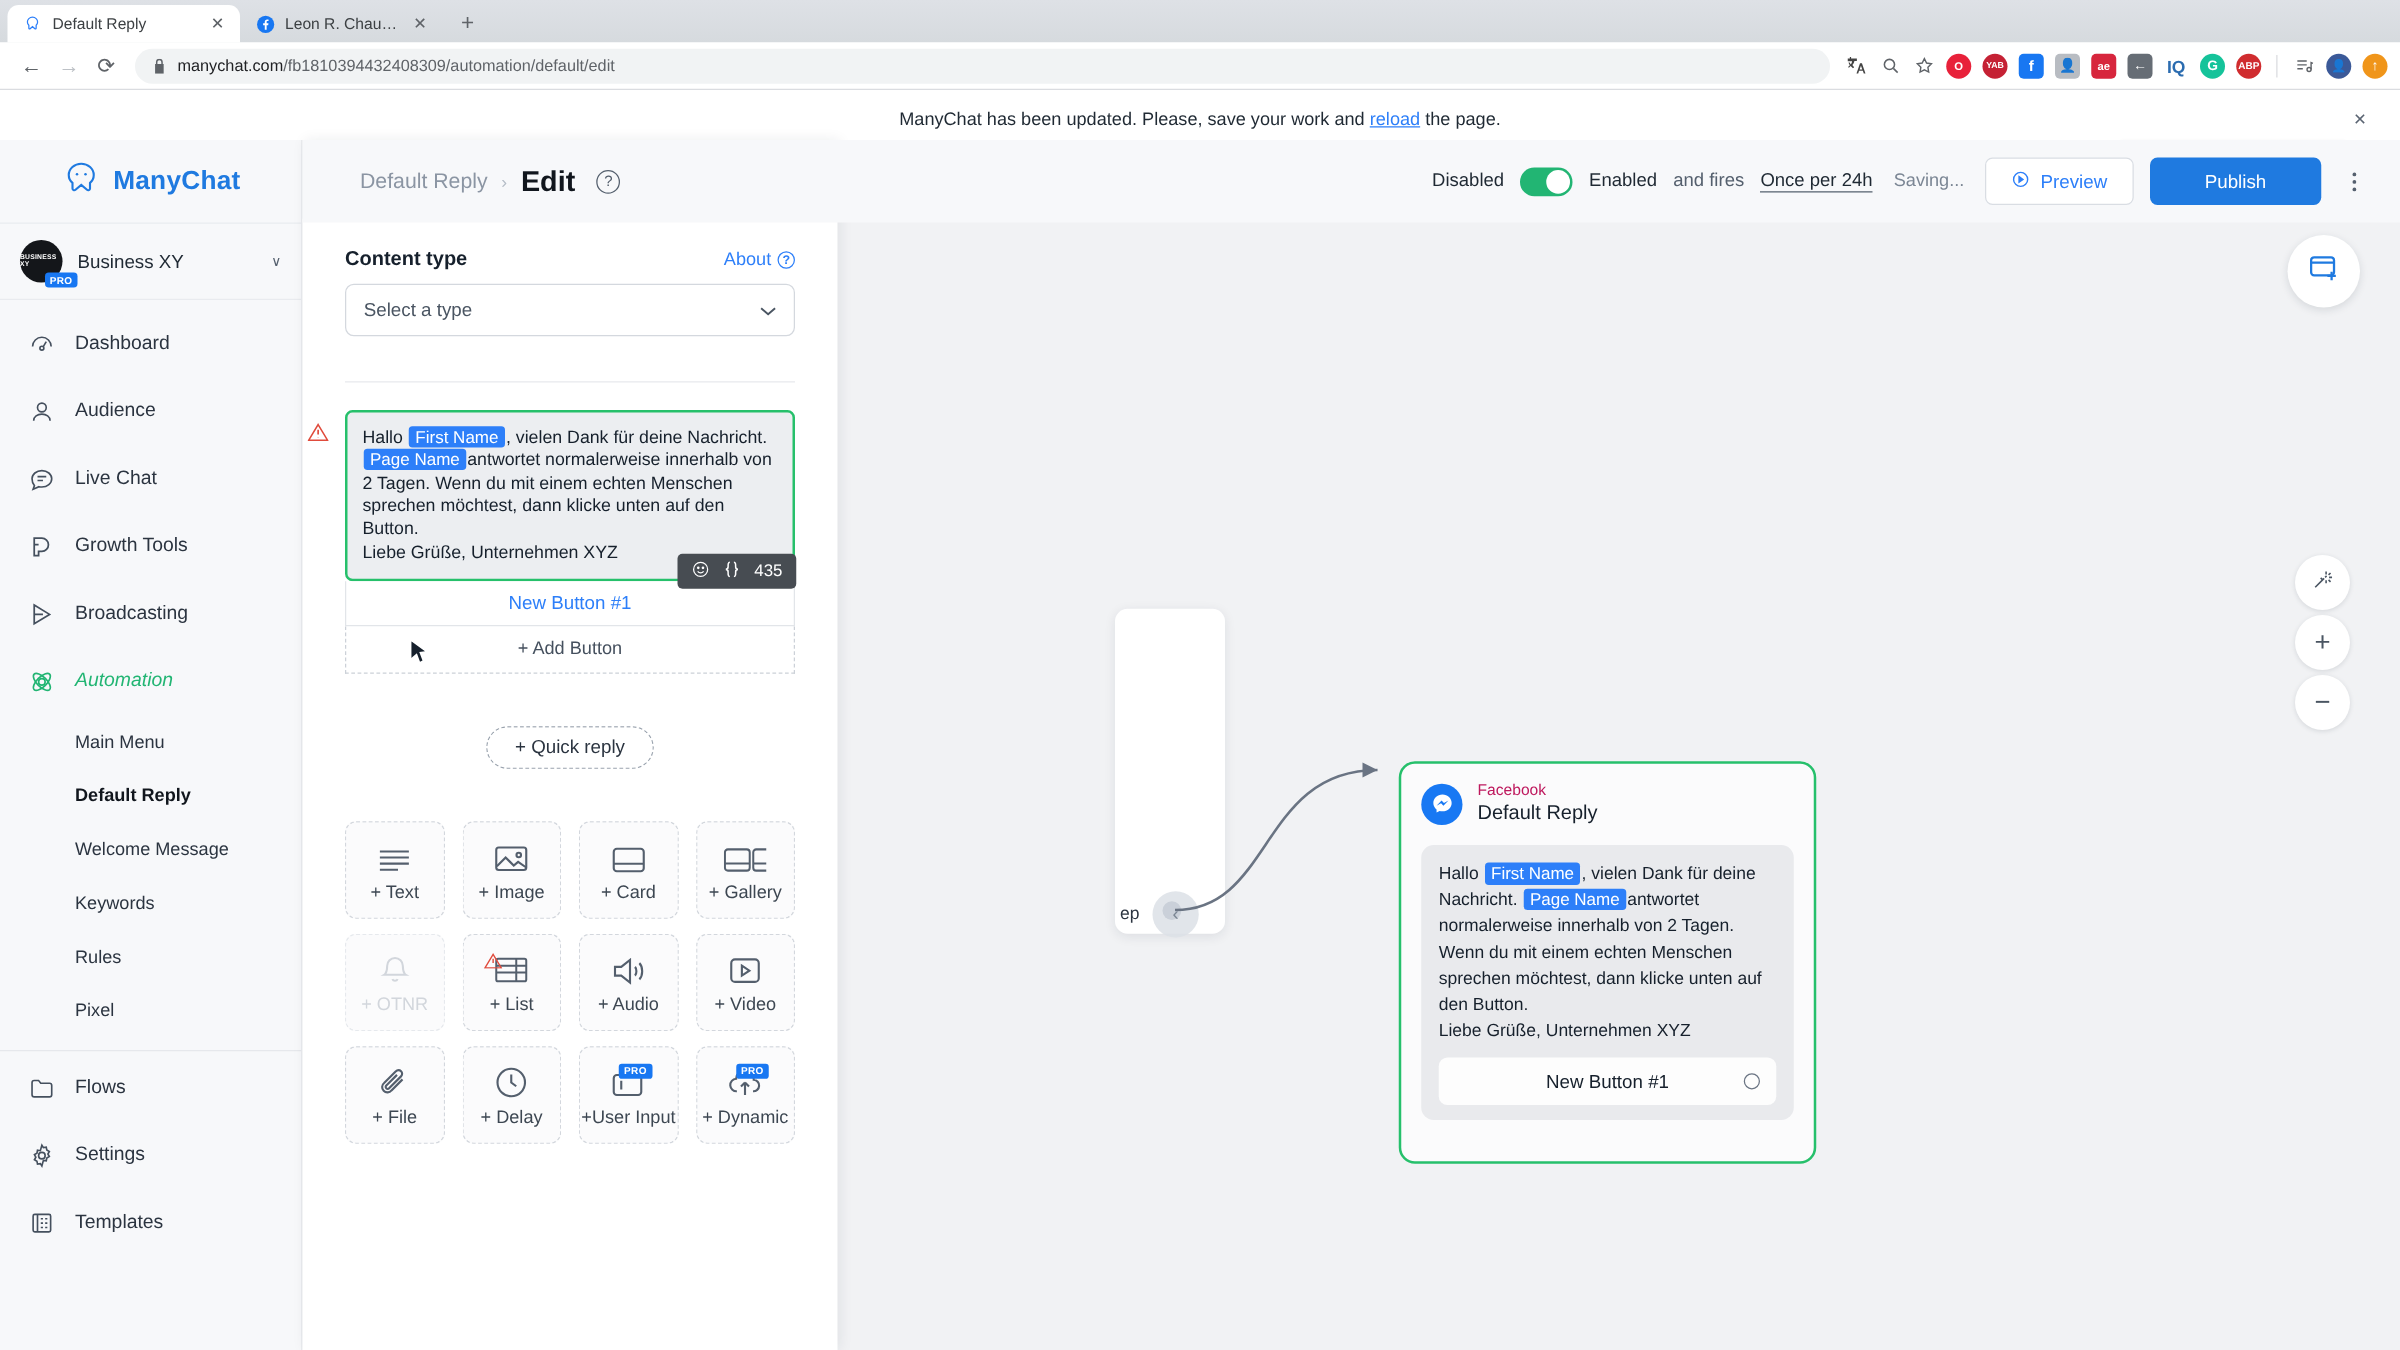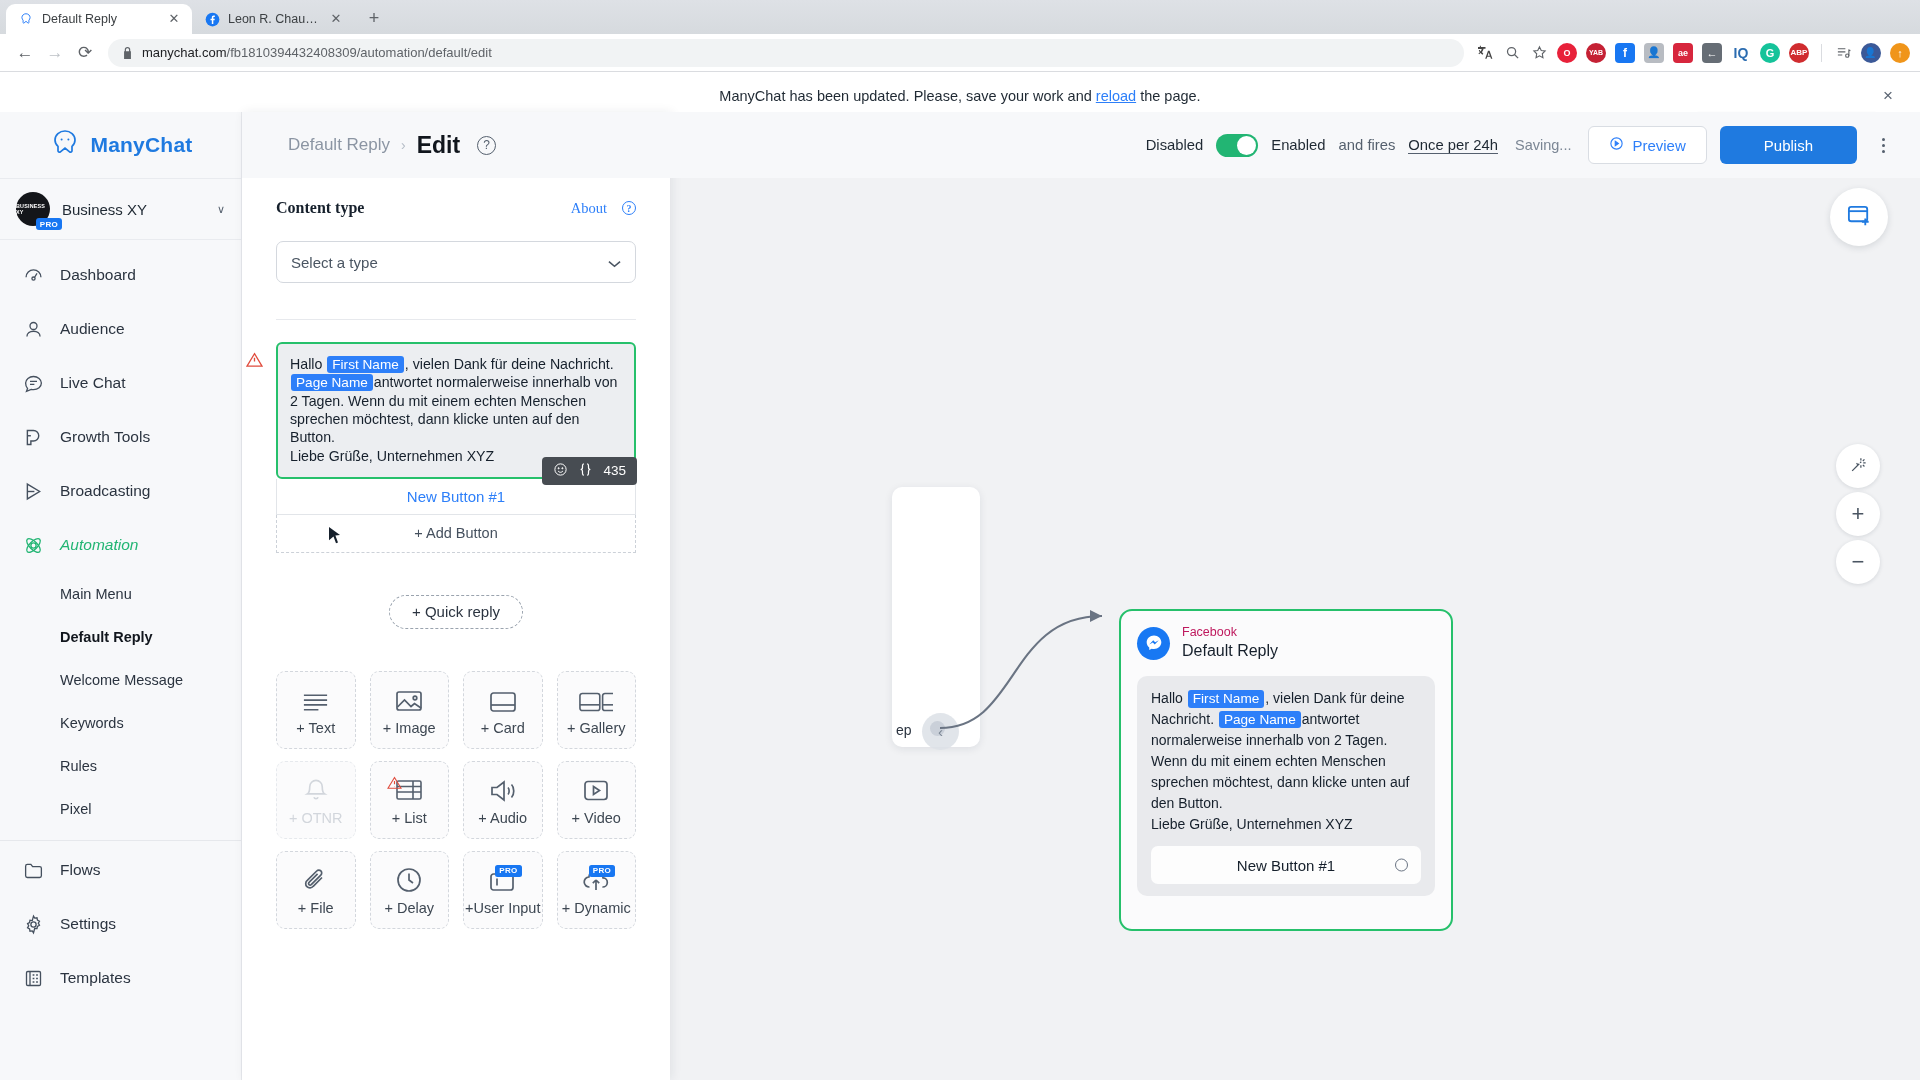--- a/index.html
+++ b/index.html
@@ -115,29 +115,29 @@
   
   .editor-panel {
     position: absolute; left: 242px; top: 0; width: 428px; height: 968px;
     background: #ffffff; box-shadow: 2px 0 10px rgba(25,35,55,.08); z-index: 6;
   }
   .panel-head {
     height: 63px; background: #dfe3e8; display: flex; align-items: center; justify-content: center;
     font-size: 20px; color: #16202c;
   }
   .panel-body { padding: 24px 34px 0 34px; height: 905px; overflow: hidden; }
-  .ct-row { display: flex; align-items: center; justify-content: space-between; font-family: Liberation Serif, serif; }
+  .ct-row { display: flex; align-items: center; justify-content: space-between; }
   .ct-label { font-size: 16px; font-weight: bold; color: #16202c; }
-  .ct-about { font-size: 14.5px; color: #2d7ff9; display:flex; align-items:center; gap:15px; cursor:pointer;}
+  .ct-about { font-size: 14.5px; color: #2d7ff9; display:flex; align-items:center; gap:5px; cursor:pointer;}
   .help-circle {
     width: 14px; height: 14px; border-radius: 50%; border: 1.4px solid currentColor;
     display:flex; align-items:center; justify-content:center; font-size: 10px; font-weight: bold;
   }
   .ct-select {
-    margin-top: 24px; height: 42px; border: 1px solid #d4d8de; border-radius: 7px;
+    margin-top: 10px; height: 42px; border: 1px solid #d4d8de; border-radius: 7px;
     display: flex; align-items: center; justify-content: space-between; padding: 0 14px;
     font-size: 15px; color: #4a5562; cursor: pointer;
   }
   .hr-line { height: 1px; background: #e7e9ed; margin: 36px 0 0 0; }
 
   .msg-block { position: relative; margin-top: 22px; }
   .warn-tri { position: absolute; left: -30px; top: 10px; width: 17px; height: 15px; }
   .msg-card { border: 2px solid #26c06b; border-radius: 6px; background: #eceef1; position: relative; }
   .msg-text { padding: 11px 12px 12px; font-size: 14.2px; line-height: 1.29; color: #16202c; }
   .tok {

